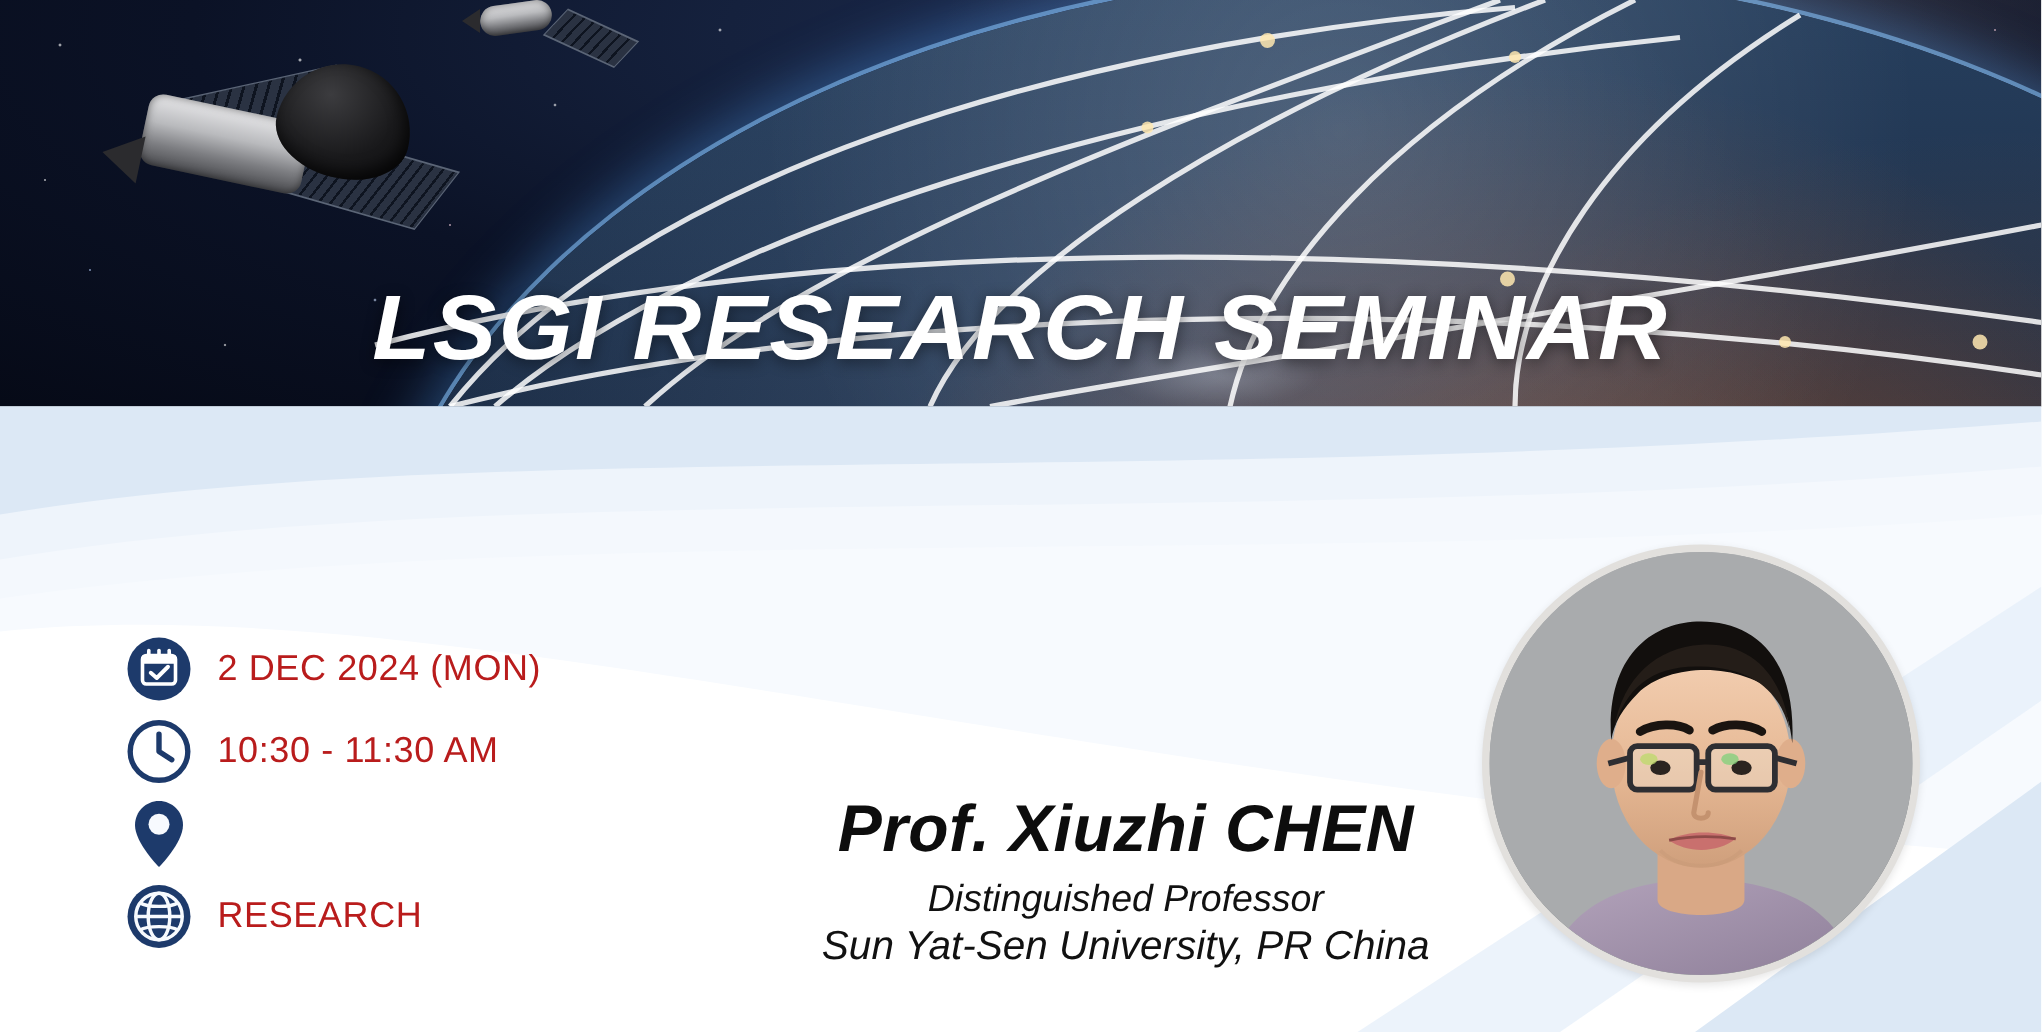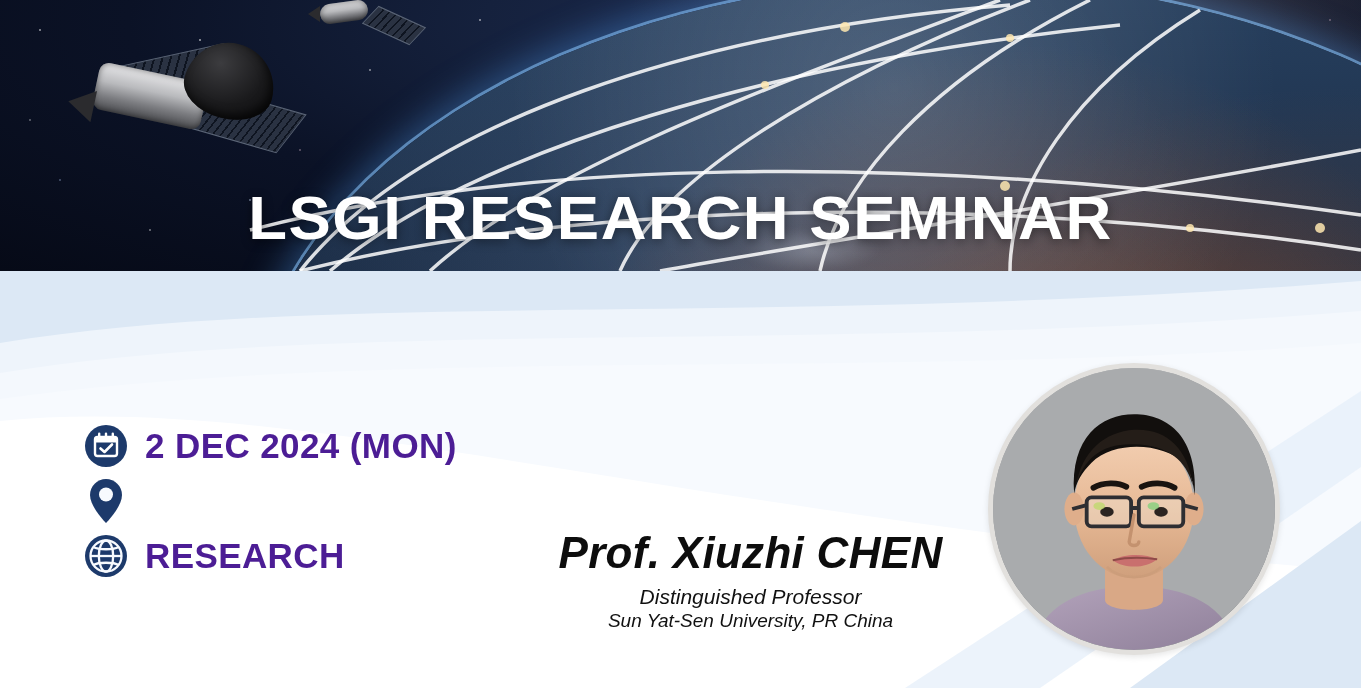--- a/index.html
+++ b/index.html
@@ -8,20 +8,21 @@
     font-family:"Liberation Sans", sans-serif;
     background:#ffffff;
   }
   #poster{position:relative;width:1361px;height:688px;overflow:hidden;background:#ffffff;}
 
   
   .hero{position:absolute;left:0;top:0;width:1361px;height:271px;overflow:hidden;
         background:
           radial-gradient(circle at 78% 46%, rgba(255,205,120,.30) 0%, rgba(255,160,60,.10) 18%, rgba(0,0,0,0) 42%),
           radial-gradient(ellipse at 62% 8%, #1d2c52 0%, #15213d 30%, #0b1226 60%, #060a17 100%);
+        font-style: italic;
   }
   .stars{position:absolute;inset:0;
     background-image:
       radial-gradient(1.3px 1.3px at 40px 30px,#fff,transparent),
       radial-gradient(1px 1px at 120px 90px,#cfe0ff,transparent),
       radial-gradient(1.4px 1.4px at 200px 40px,#fff,transparent),
       radial-gradient(1px 1px at 300px 150px,#ffd7e6,transparent),
       radial-gradient(1.2px 1.2px at 370px 70px,#fff,transparent),
       radial-gradient(1px 1px at 60px 180px,#bcd2ff,transparent),
       radial-gradient(1.3px 1.3px at 480px 20px,#fff,transparent),
@@ -101,30 +102,30 @@
     transform:scaleX(1.04);}
 
   .subtitle{position:absolute;left:0;top:286px;width:1361px;text-align:center;
     color:#1d3a6b;font-size:38px;font-weight:bold;letter-spacing:-.2px;
     font-family:"Liberation Sans", sans-serif;}
 
   
   .details{position:absolute;left:84px;top:418px;}
   .drow{display:flex;align-items:center;height:55px;}
   .dicon{width:52px;height:46px;display:flex;align-items:center;justify-content:flex-start;}
-  .dtext{margin-left:9px;color:#4c1d95;font-size:35px;font-weight:bold;letter-spacing:.4px;
+  .dtext{margin-left:9px;color:#b91c1c;font-size:24px;font-weight:normal;letter-spacing:.4px;
          font-family:"Liberation Sans", sans-serif;white-space:nowrap;}
 
   
   .speaker{position:absolute;left:518px;top:530px;width:465px;text-align:center;}
   .sp-name{color:#0d0d0d;font-size:44px;font-weight:bold;font-style:italic;
            font-family:"Liberation Sans", sans-serif;letter-spacing:.3px;line-height:1.05;}
-  .sp-role{color:#111111;font-size:21px;font-style:italic;margin-top:9px;
+  .sp-role{color:#111111;font-size:25px;font-style:italic;margin-top:9px;
            font-family:"Liberation Sans", sans-serif;line-height:1.18;}
-  .sp-aff{color:#111111;font-size:19px;font-style:italic;
+  .sp-aff{color:#111111;font-size:27px;font-style:italic;
           font-family:"Liberation Sans", sans-serif;line-height:1.18;}
 
   
   .portrait{position:absolute;left:988px;top:363px;width:292px;height:292px;border-radius:50%;
     background:#a9abad;border:5px solid #e2e0dd;overflow:hidden;box-sizing:border-box;
     box-shadow:0 2px 6px rgba(0,0,0,.10);}
   .pbg{position:absolute;inset:0;background:linear-gradient(160deg,#b4b6b8 0%,#9fa1a3 55%,#8f9193 100%);}
 </style>
 </head>
 <body>
@@ -201,20 +202,29 @@
           <rect x="11" y="13" width="22" height="5.5" fill="#ffffff"></rect>
           <rect x="14" y="8.5" width="2.4" height="6" rx="1.2" fill="#ffffff"></rect>
           <rect x="20.8" y="8.5" width="2.4" height="6" rx="1.2" fill="#ffffff"></rect>
           <rect x="27.6" y="8.5" width="2.4" height="6" rx="1.2" fill="#ffffff"></rect>
           <path d="M16.5,24.5 L20.5,28 L28,20.5" fill="none" stroke="#ffffff" stroke-width="2.6" stroke-linecap="round" stroke-linejoin="round"></path>
         </svg>
       </span>
       <span class="dtext">2 DEC 2024 (MON)</span>
     </div>
 
+    <div class="drow">
+      <span class="dicon">
+        <svg width="44" height="44" viewBox="0 0 44 44">
+          <circle cx="22" cy="22" r="19.2" fill="none" stroke="#1d3a6b" stroke-width="3.6"></circle>
+          <path d="M22,10.5 L22,22 L30.5,27.5" fill="none" stroke="#1d3a6b" stroke-width="3.6" stroke-linecap="round" stroke-linejoin="round"></path>
+        </svg>
+      </span>
+      <span class="dtext">10:30 - 11:30 AM</span>
+    </div>
 
     <div class="drow">
       <span class="dicon">
         <svg width="44" height="48" viewBox="0 0 44 48">
           <path d="M22,2 C13.2,2 6,9.2 6,18 C6,30 22,46 22,46 C22,46 38,30 38,18 C38,9.2 30.8,2 22,2 Z" fill="#1d3a6b"></path>
           <circle cx="22" cy="17.5" r="7" fill="#f7fafe"></circle>
         </svg>
       </span>
     </div>
 

